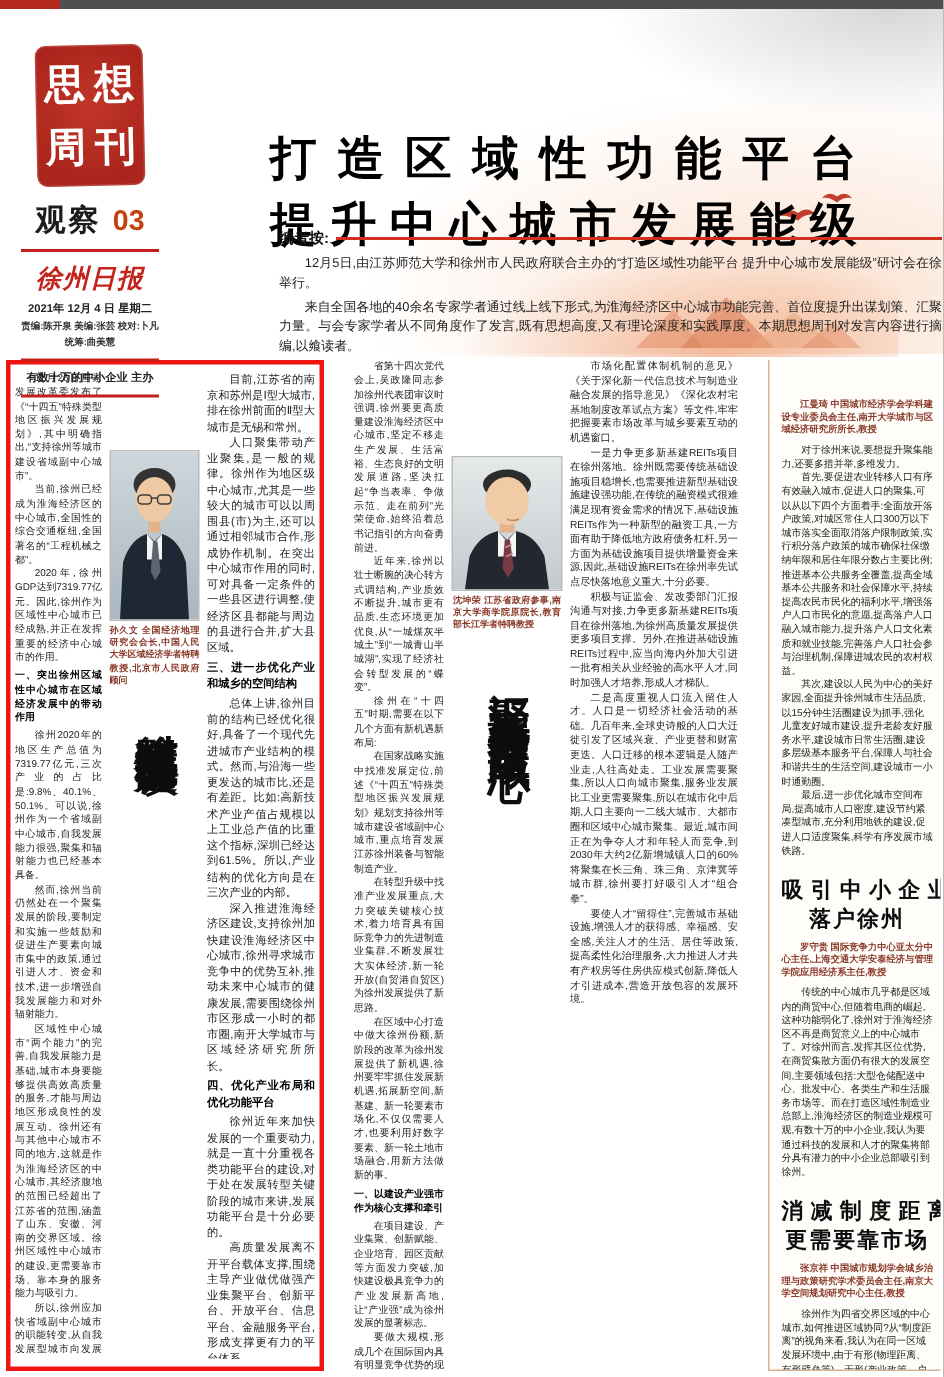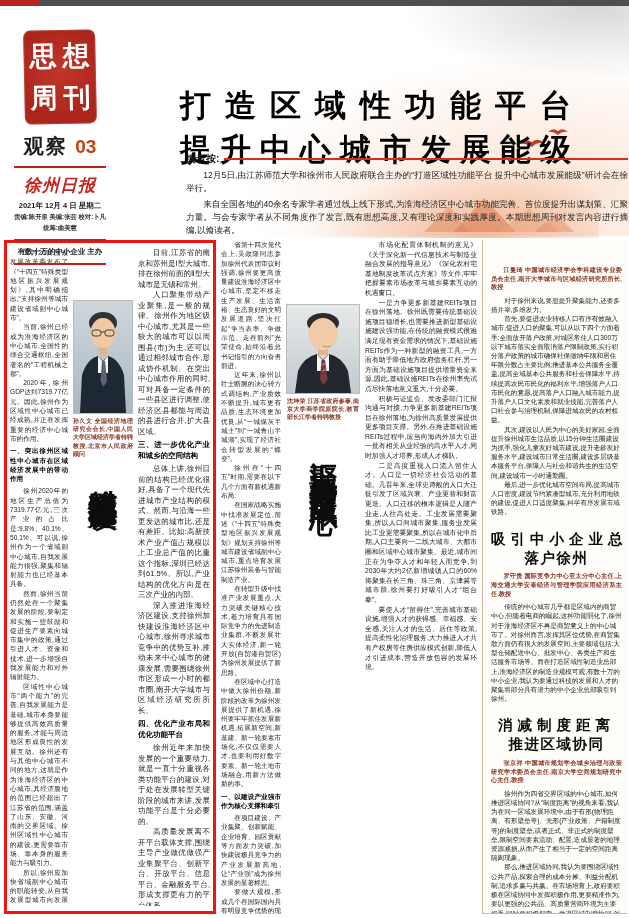--- a/index.html
+++ b/index.html
@@ -39,21 +39,21 @@
   .headline .l1{display:block;font-size:31px;letter-spacing:14px;white-space:nowrap;}
   .headline .l2{display:block;font-size:31px;letter-spacing:9px;margin-top:2px;white-space:nowrap;}
   .note{position:absolute;left:74px;top:146px;width:442px;z-index:2;}
   .note-head{display:flex;align-items:center;gap:5px;}
   .note-label{font-size:10px;font-weight:bold;color:#111;white-space:nowrap;}
   .note-rule{flex:1;height:2px;background:#d32f1f;}
   .note-body p{margin:3px 0 0;font-size:8.6px;font-weight:normal;line-height:1.5;text-indent:2em;
                color:#222;text-align:justify;}
 
   
-  .content{position:absolute;left:4px;top:240px;right:2px;bottom:4px;display:flex;gap:5px;}
+  .content{position:absolute;left:4px;top:240px;right:2px;bottom:4px;display:flex;gap:20px;}
   .col,.cA,.cD,.c1,.c2{overflow:hidden;text-align:justify;color:#1c1c1c;}
   .t-p{margin:0;text-indent:2em;}
   .t-h{margin:3px 0;font-weight:bold;text-indent:0;color:#000;}
 
   .box-left{width:212px;border:3px solid #ee1511;padding:5px 3px;display:flex;gap:4px;
             overflow:hidden;background:#fff;box-sizing:border-box;flex-shrink:0;}
   .c1{width:58px;font-size:6.6px;line-height:9.3px;}
   .strip-l{width:62px;display:flex;flex-direction:column;align-items:center;padding-top:52px;flex-shrink:0;}
   .c2{flex:1;font-size:7.5px;line-height:10.5px;}
 
@@ -257,21 +257,21 @@
         </h2>
         <div class="sb-byline">罗守贵 国际竞争力中心亚太分中心主任,上海交通大学安泰经济与管理学院应用经济系主任,教授</div>
         <div class="sb-body">
             <p class="t-p">传统的中心城市几乎都是区域内的商贸中心,但随着电商的崛起,这种功能弱化了,徐州对于淮海经济区不再是商贸意义上的中心城市了。对徐州而言,发挥其区位优势,在商贸集散方面仍有很大的发展空间,主要领域包括:大型仓储配送中心、批发中心、各类生产和生活服务市场等。而在打造区域性制造业总部上,淮海经济区的制造业规模可观,有数十万的中小企业,我认为要通过科技的发展和人才的聚集将部分具有潜力的中小企业总部吸引到徐州。</p>
           </div>
       </article>
 
       <article class="sb-article">
         <h2 class="sb-title">
           <span class="ls1">消减制度距离</span>
-          <span class="ls2">推进区域协同</span>
+          <span class="ls2">更需要靠市场</span>
         </h2>
         <div class="sb-byline">张京祥 中国城市规划学会城乡治理与政策研究学术委员会主任,南京大学空间规划研究中心主任,教授</div>
         <div class="sb-body">
             <p class="t-p">徐州作为四省交界区域的中心城市,如何推进区域协同?从“制度距离”的视角来看,我认为在同一区域发展环境中,由于有形(物理距离、有形壁垒等)、无形(产业政策、户籍制度等)的制度壁垒,或者正式、非正式的制度壁垒,限制空间要素流动、配置,造成显著的地理资源减损,从而产生了相当于一定的空间距离隔阂现象。</p>
             <p class="t-p">那么,推进区域协同,我认为要围绕区域性公共产品,探索合理的成本分摊、利益分配机制,追求多赢与共赢。在市场培育上,政府要积极在区域协同中发挥积极作用,更要精准作为,要以更强的公共品、高质量营商环境为主要抓手,同时要积极探索、推进区域制度协同,创新财税分享机制,也要充分发挥市场机制,发挥市场的积极作用,更多地运用市场化的手段来解决要素一体化配置问题,例如:异地服务、产业协同等。</p>
           </div>
       </article>
 
     </aside>
   </main>

